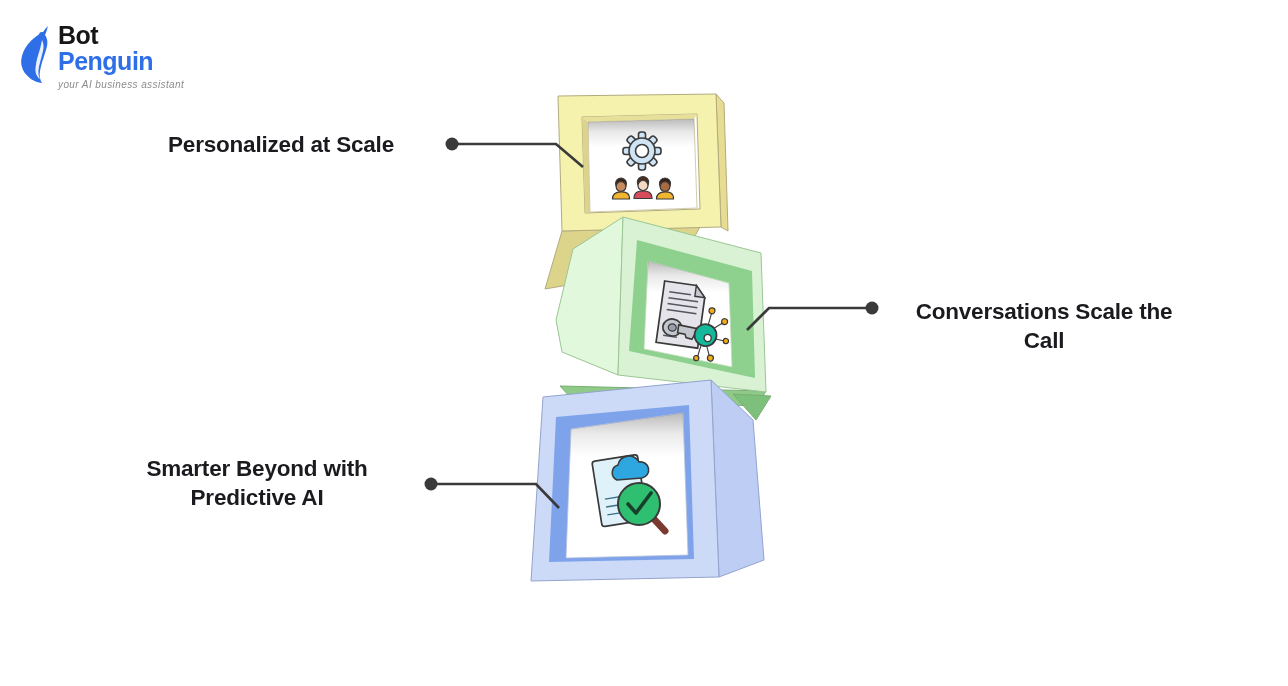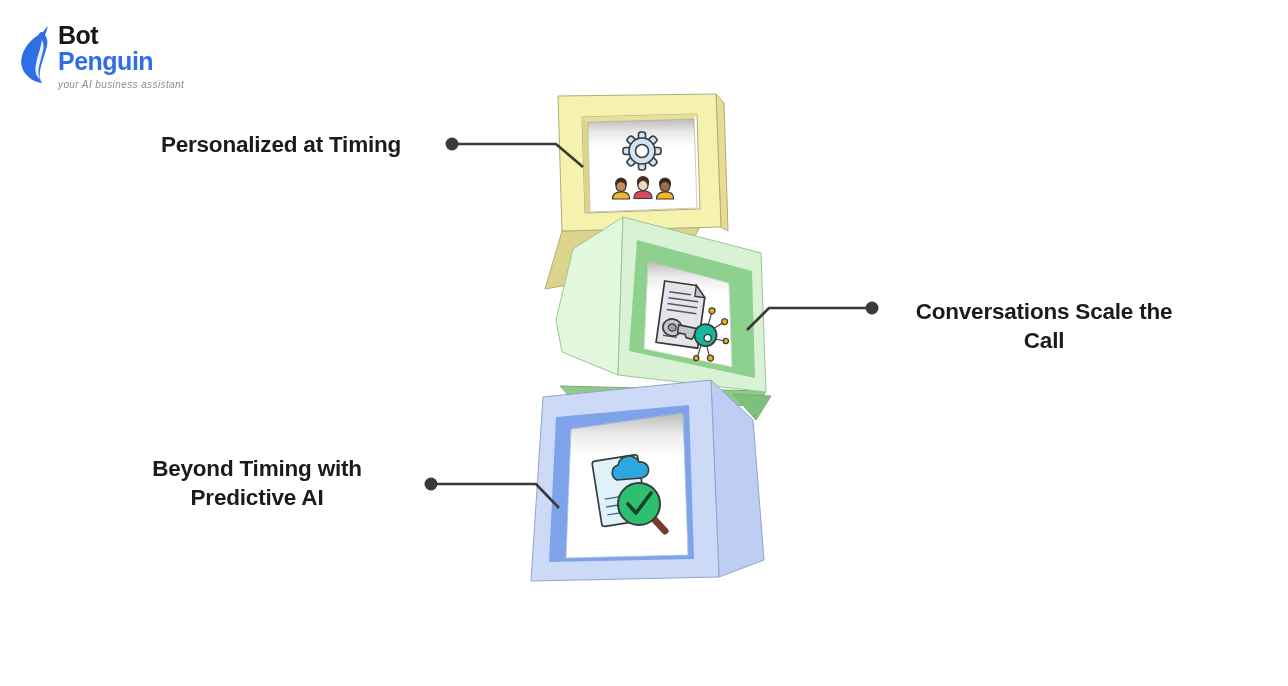--- a/index.html
+++ b/index.html
@@ -33,23 +33,23 @@
       <path fill="#ffffff" d="M28,14 C30,18 30,22 28.5,27 C27,33 25,39 24.5,44 C24,48 25,51 26,53
         C23,51 21,47 21.5,42 C22,36 24,29 26,23 C27,19 27.5,16 28,14 Z" opacity="0.9"></path>
     </svg>
     <div class="logo-text">
       <div class="brand1">Bot</div>
       <div class="brand2">Penguin</div>
       <div class="tagline">your AI business assistant</div>
     </div>
   </div>
 
-  <div class="label" id="label-1">Personalized at Timing</div>
+  <div class="label" id="label-1">Personalized at Scale</div>
   <div class="label" id="label-2">Conversations Scale the Call</div>
-  <div class="label" id="label-3">Beyond Timing with Predictive AI</div>
+  <div class="label" id="label-3">Smarter Beyond with Predictive AI</div>
 
   <svg class="scene" viewBox="0 0 1288 686">
     <defs>
       <linearGradient id="shadeV" x1="0" y1="0" x2="0" y2="1">
         <stop offset="0" stop-color="#777777" stop-opacity="0.5"></stop>
         <stop offset="0.14" stop-color="#777777" stop-opacity="0.16"></stop>
         <stop offset="0.3" stop-color="#777777" stop-opacity="0"></stop>
         <stop offset="1" stop-color="#777777" stop-opacity="0"></stop>
       </linearGradient>
     </defs>

